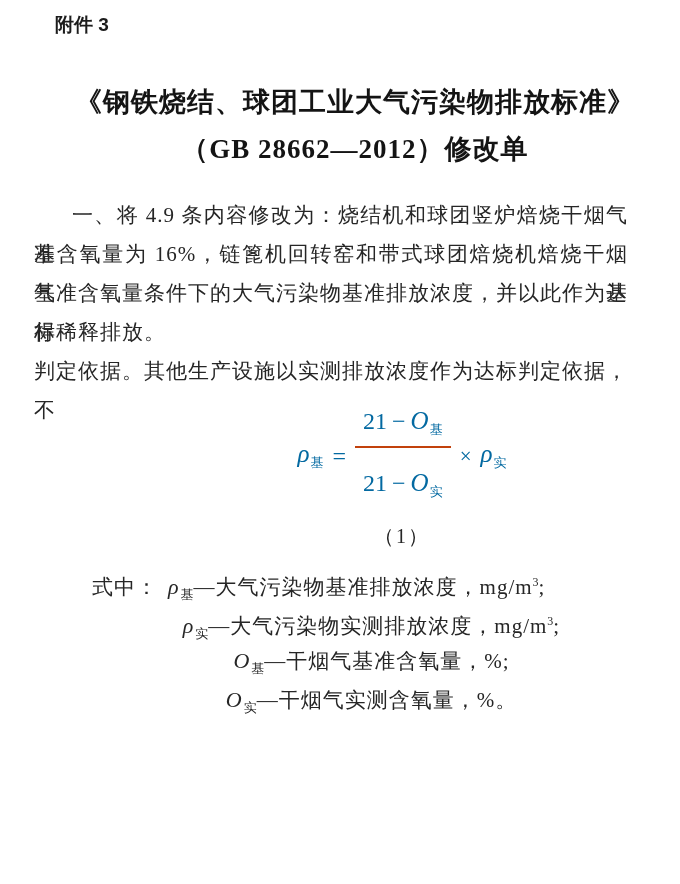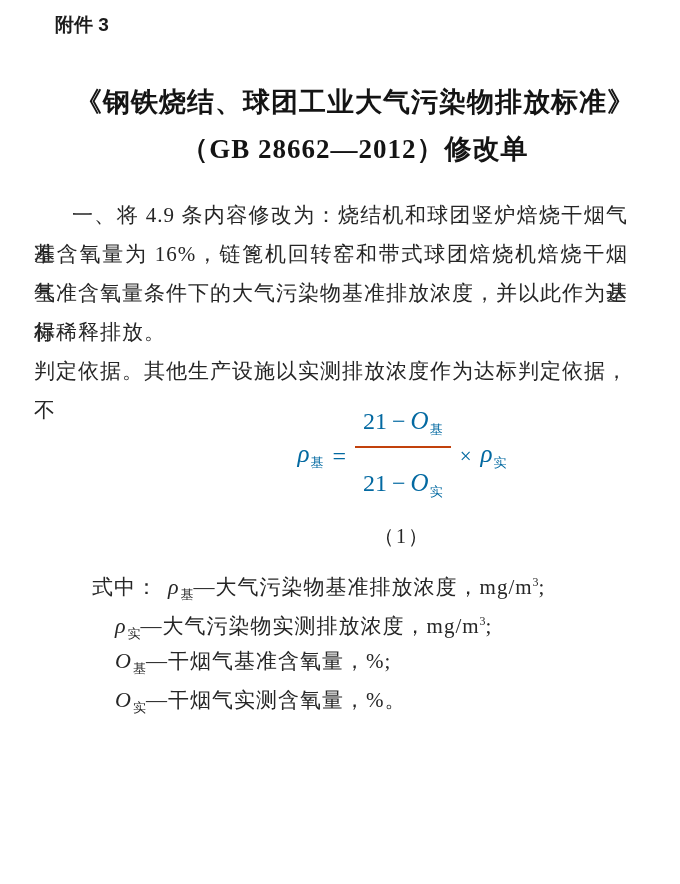--- a/index.html
+++ b/index.html
@@ -88,21 +88,21 @@
   .defs { margin-top: 14px; }
   .def-line {
     font-size: 21px;
     line-height: 39px;
     height: 39px;
     letter-spacing: 1px;
     color: #262626;
     white-space: nowrap;
   }
   .def-first { padding-left: 58px; }
-  .def-indent { padding-left: 81px; }
+  .def-indent { padding-left: 81px; text-align: center; }
   .def-pre { margin-right: 10px; }
   .def-line .sym { font-size: 22px; }
 </style>
 </head>
 <body>
 
 <div class="page">
 
   <div class="attachment">附件 3</div>
 

